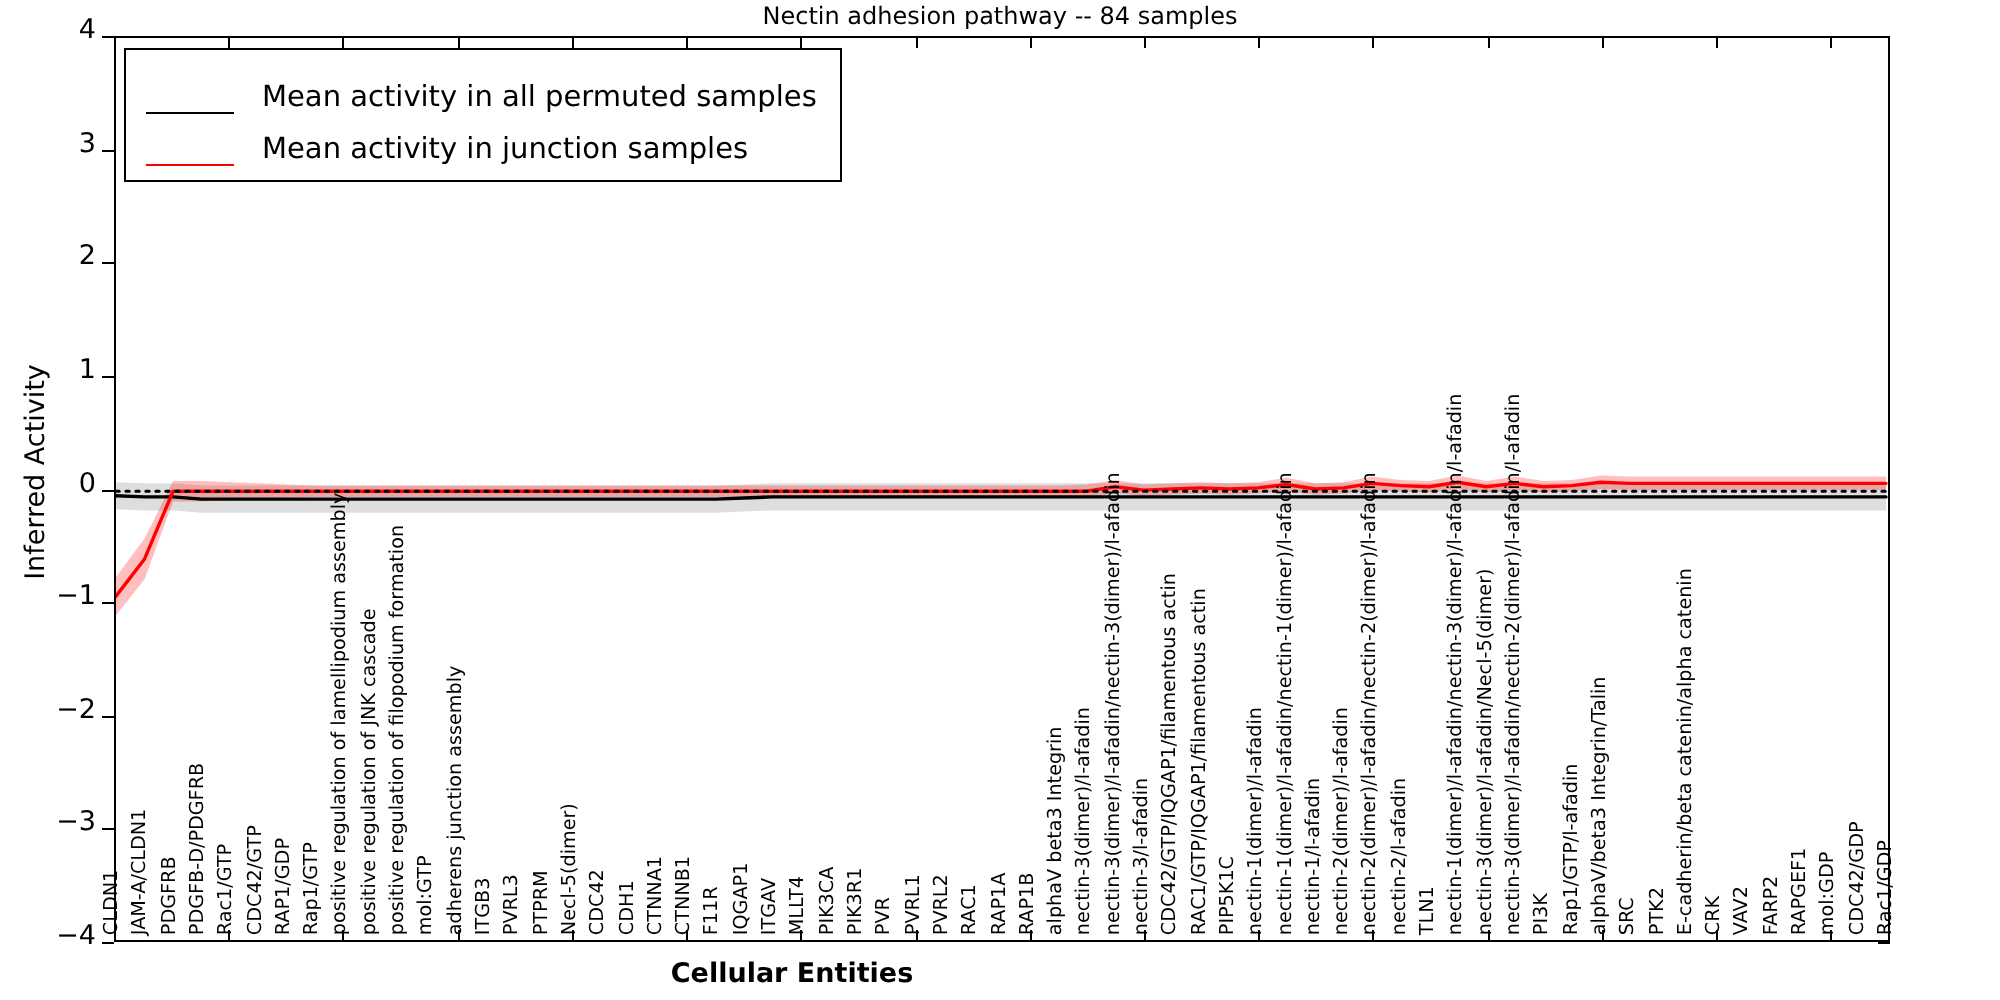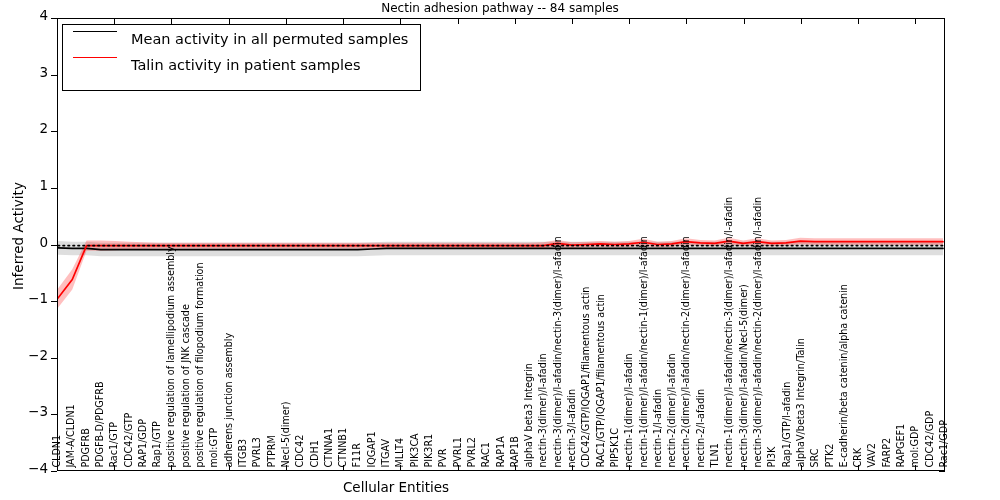--- a/index.html
+++ b/index.html
@@ -27,39 +27,39 @@
   .ytick-label{
     position:absolute;right:952px;width:40px;text-align:right;
     font-size:13.5px;color:#000;line-height:1;
   }
   .ytick-mark{position:absolute;left:51px;width:6px;height:0;border-top:1.1px solid #000;}
   .ytick-mark-r{position:absolute;left:939px;width:6px;height:0;border-top:1.1px solid #000;}
 
   
   #x-axis-label{
     position:absolute;left:0;top:479px;width:792px;text-align:center;
-    font-size:13.5px;color:#000;
+    font-size:13.5px;color:#000;font-weight:bold;
   }
   #xticks{position:absolute;left:57px;top:471px;width:888px;height:0;}
   .xtick-mark{position:absolute;top:-6px;width:0;height:6px;border-left:1.1px solid #000;}
   .xtick-mark-t{position:absolute;top:0px;width:0;height:6px;border-left:1.1px solid #000;}
   #xlabels{position:absolute;left:57px;top:471px;width:888px;height:0;}
   .xtick-label{
     position:absolute;bottom:0;left:0;
     transform-origin:left bottom;transform:rotate(-90deg) translate(3px,4.2px);
     white-space:nowrap;font-size:9.6px;color:#000;line-height:1;
   }
 
   
   #legend{
     position:absolute;left:62px;top:24px;
     border:1.1px solid #000;background:#ffffff;
     padding:6px 12px 7px 10px;box-sizing:border-box;
   }
-  .legend-row{display:flex;align-items:flex-start;height:26px;}
+  .legend-row{display:flex;align-items:flex-end;height:26px;}
   .legend-swatch{width:44px;height:0;margin-right:14px;}
   .legend-swatch.black{border-top:1.4px solid #000;}
   .legend-swatch.red{border-top:1.4px solid #ff0000;}
   .legend-text{font-size:14.5px;color:#000;white-space:nowrap;}
 </style>
 </head>
 <body>
 
 <div id="figure">
 
@@ -209,17 +209,17 @@
     </div>
   <div id="x-axis-label">Cellular Entities</div>
 
   <div id="legend">
     <div class="legend-row">
       <span class="legend-swatch black"></span>
       <span class="legend-text">Mean activity in all permuted samples</span>
     </div>
     <div class="legend-row">
       <span class="legend-swatch red"></span>
-      <span class="legend-text">Talin activity in patient samples</span>
+      <span class="legend-text">Mean activity in junction samples</span>
     </div>
   </div>
 
 </div>
 
 </body></html>

